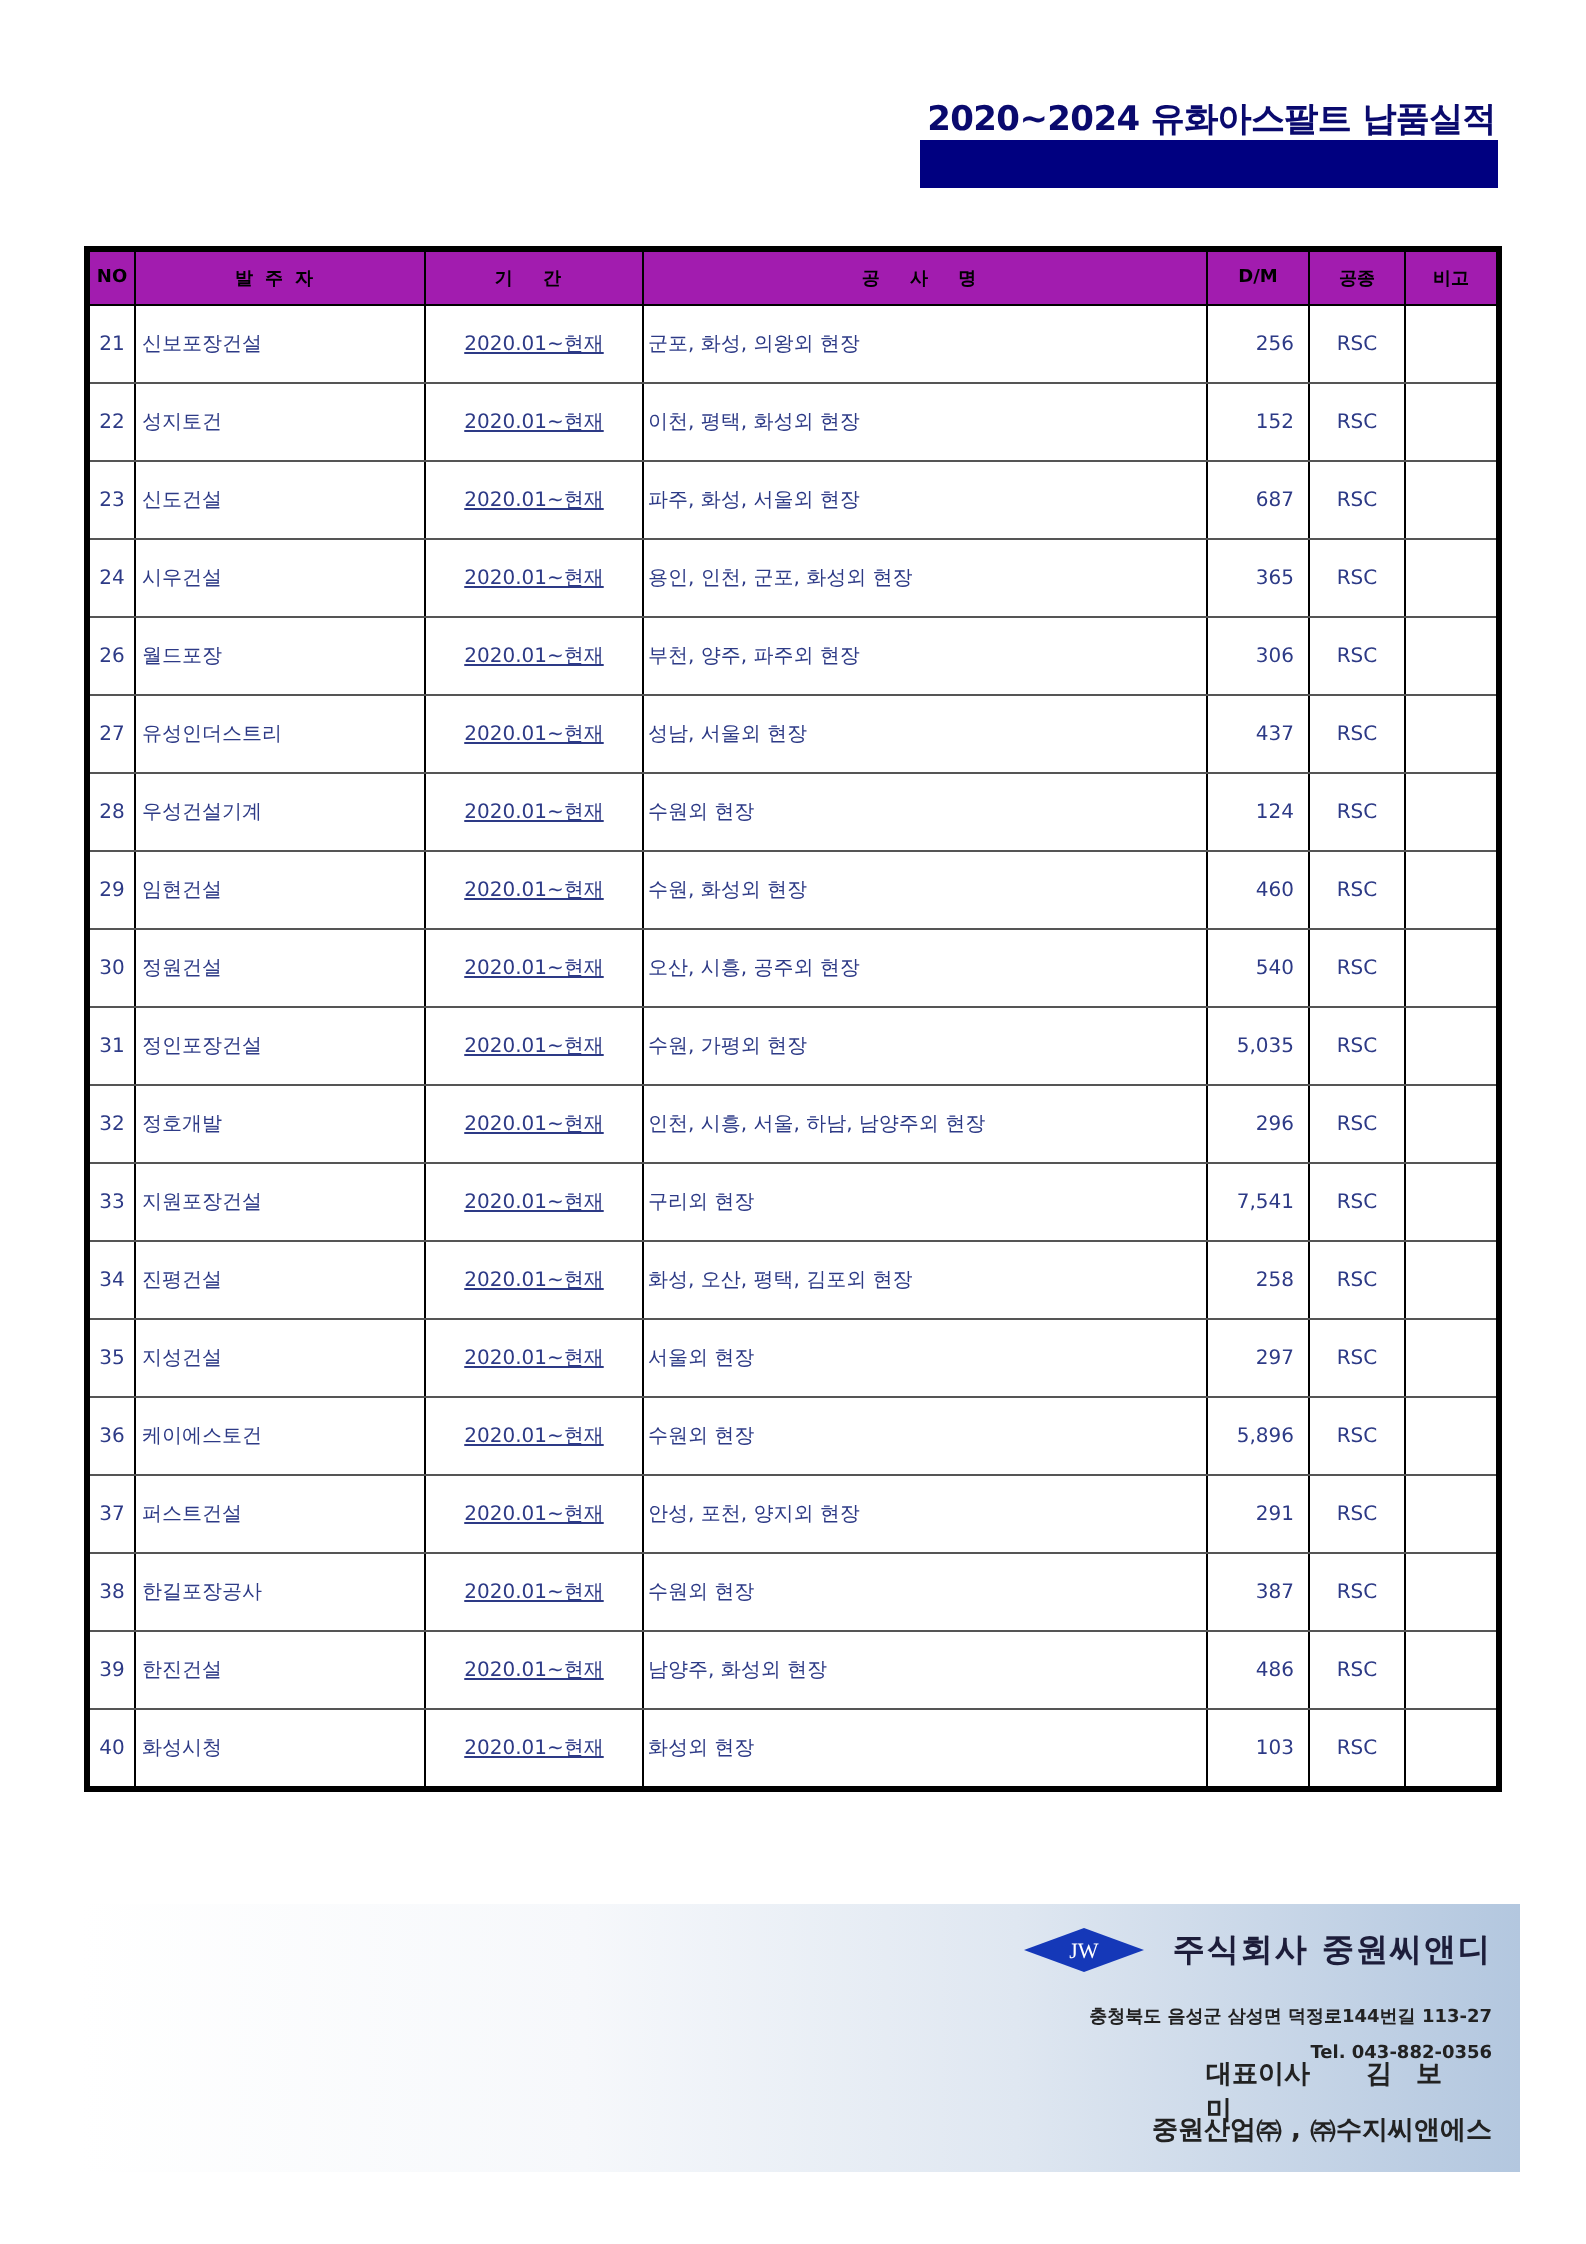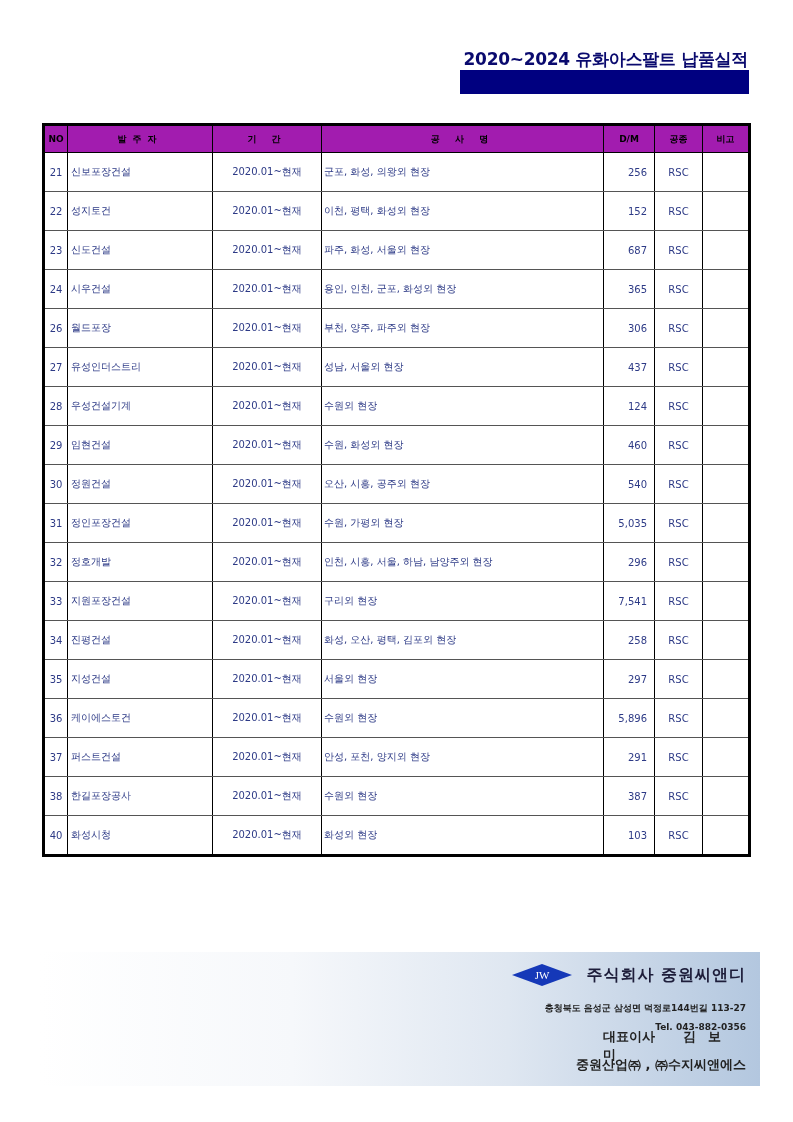--- a/index.html
+++ b/index.html
@@ -10,21 +10,21 @@
   .title-bar { position:absolute; left:460px; top:70px; width:289px; height:24px; background:#000080; }
   table.grid { position:absolute; left:42px; top:123px; border-collapse:collapse;
                border:3px solid #000; table-layout:fixed; }
   table.grid th, table.grid td { border:1px solid #000; padding:0; }
   table.grid th { background:#a21caf; height:26px; font-size:9px; font-weight:bold; color:#000; text-align:center; }
   table.grid th.hspace { letter-spacing:6px; }
   table.grid td { height:38px; font-size:10px; color:#2d3a86; vertical-align:middle; }
   table.grid tr.row td { border-top:1px solid #000; border-bottom:1px solid #555; }
   td.no { text-align:center; }
   td.client { padding-left:3px !important; }
-  td.period { text-align:center; }
+  td.period { text-align:center;text-decoration:underline; }
   td.project { padding-left:2px !important;margin-left:48px; }
   td.dm { text-align:right; padding-right:7px !important; }
   td.type { text-align:center; }
   .footer { position:absolute; left:40px; top:952px; width:720px; height:134px;
             background:linear-gradient(to right,#ffffff 0%,#f6f8fb 35%,#dfe7f1 65%,#b3c7df 100%); }
   .logo-row { position:absolute; right:14px; top:12px; display:flex; align-items:center; }
   .logo { width:60px; height:22px; margin-right:14px; }
   .company { font-size:16px; font-weight:bold; color:#1d1d3a; letter-spacing:1px; }
   .addr { position:absolute; right:14px; top:50px; font-size:9px; font-weight:bold; color:#222; }
   .tel { position:absolute; right:14px; top:70px; font-size:9px; font-weight:bold; color:#222; }
@@ -207,20 +207,29 @@
       <tr class="row">
         <td class="no">38</td>
         <td class="client">한길포장공사</td>
         <td class="period">2020.01~현재</td>
         <td class="project">수원외 현장</td>
         <td class="dm">387</td>
         <td class="type">RSC</td>
         <td class="note"></td>
       </tr>
       <tr class="row">
+        <td class="no">39</td>
+        <td class="client">한진건설</td>
+        <td class="period">2020.01~현재</td>
+        <td class="project">남양주, 화성외 현장</td>
+        <td class="dm">486</td>
+        <td class="type">RSC</td>
+        <td class="note"></td>
+      </tr>
+      <tr class="row">
         <td class="no">40</td>
         <td class="client">화성시청</td>
         <td class="period">2020.01~현재</td>
         <td class="project">화성외 현장</td>
         <td class="dm">103</td>
         <td class="type">RSC</td>
         <td class="note"></td>
       </tr>
     </tbody>
 </table>

